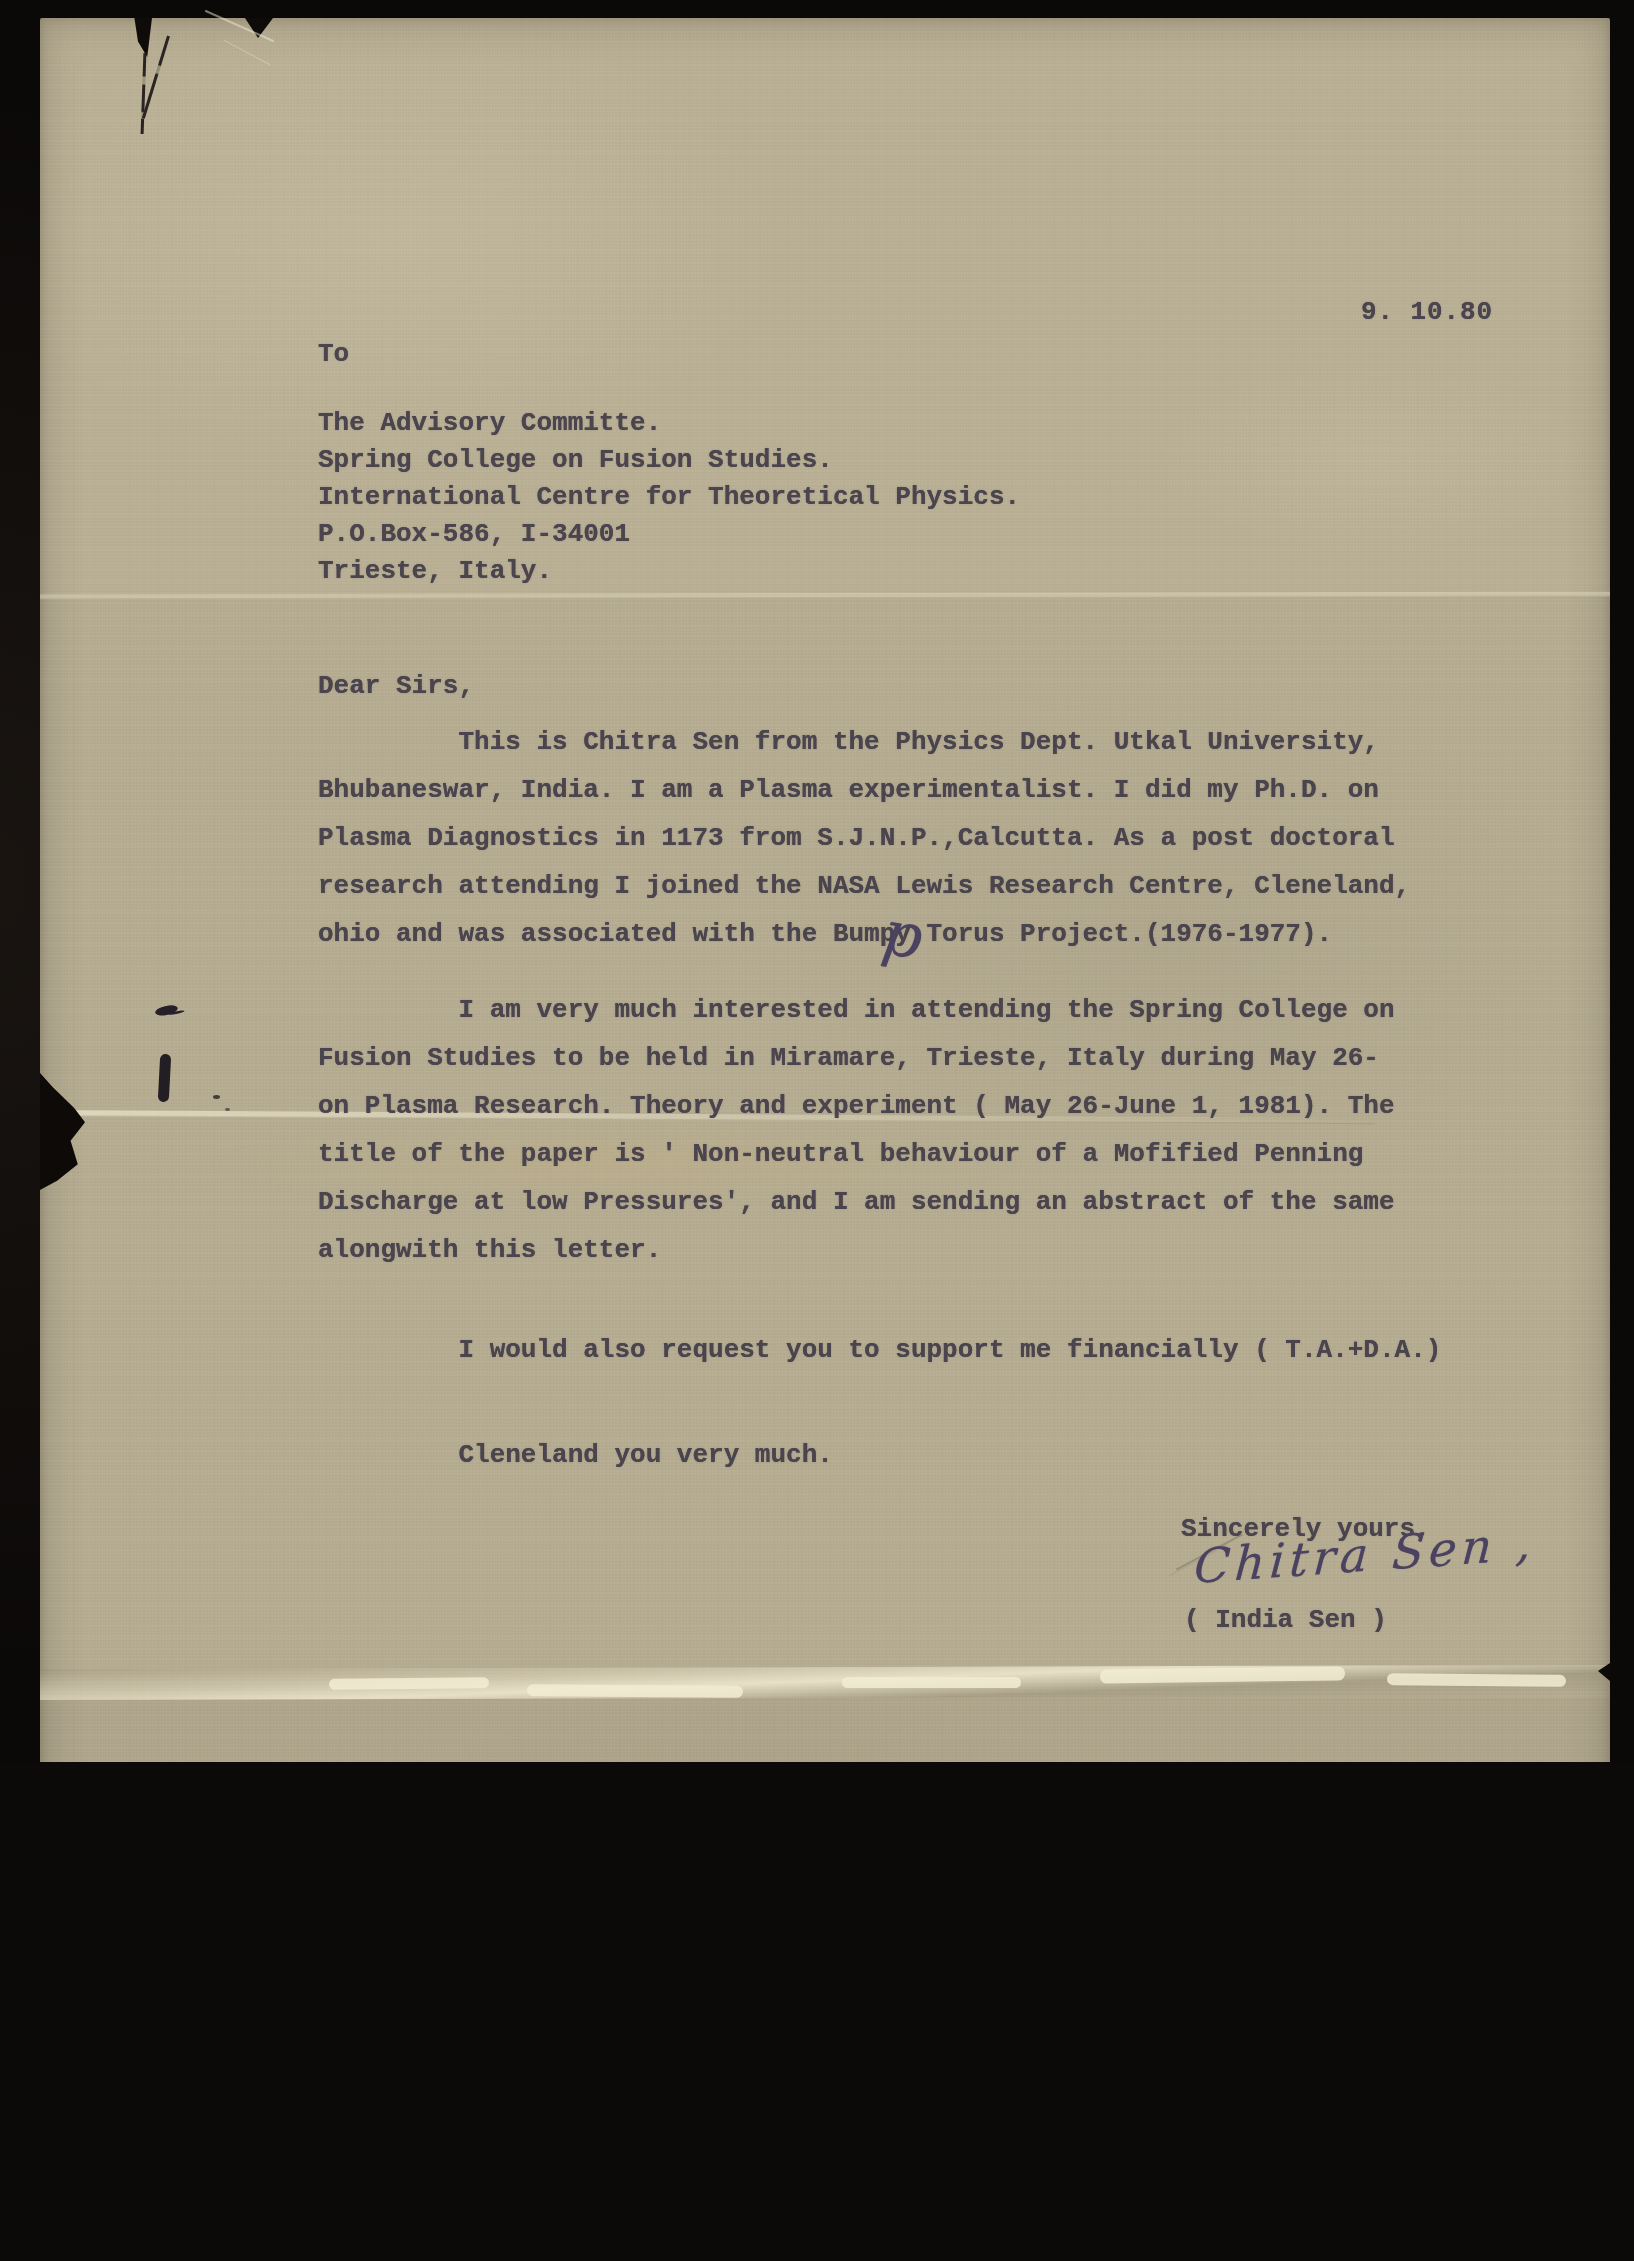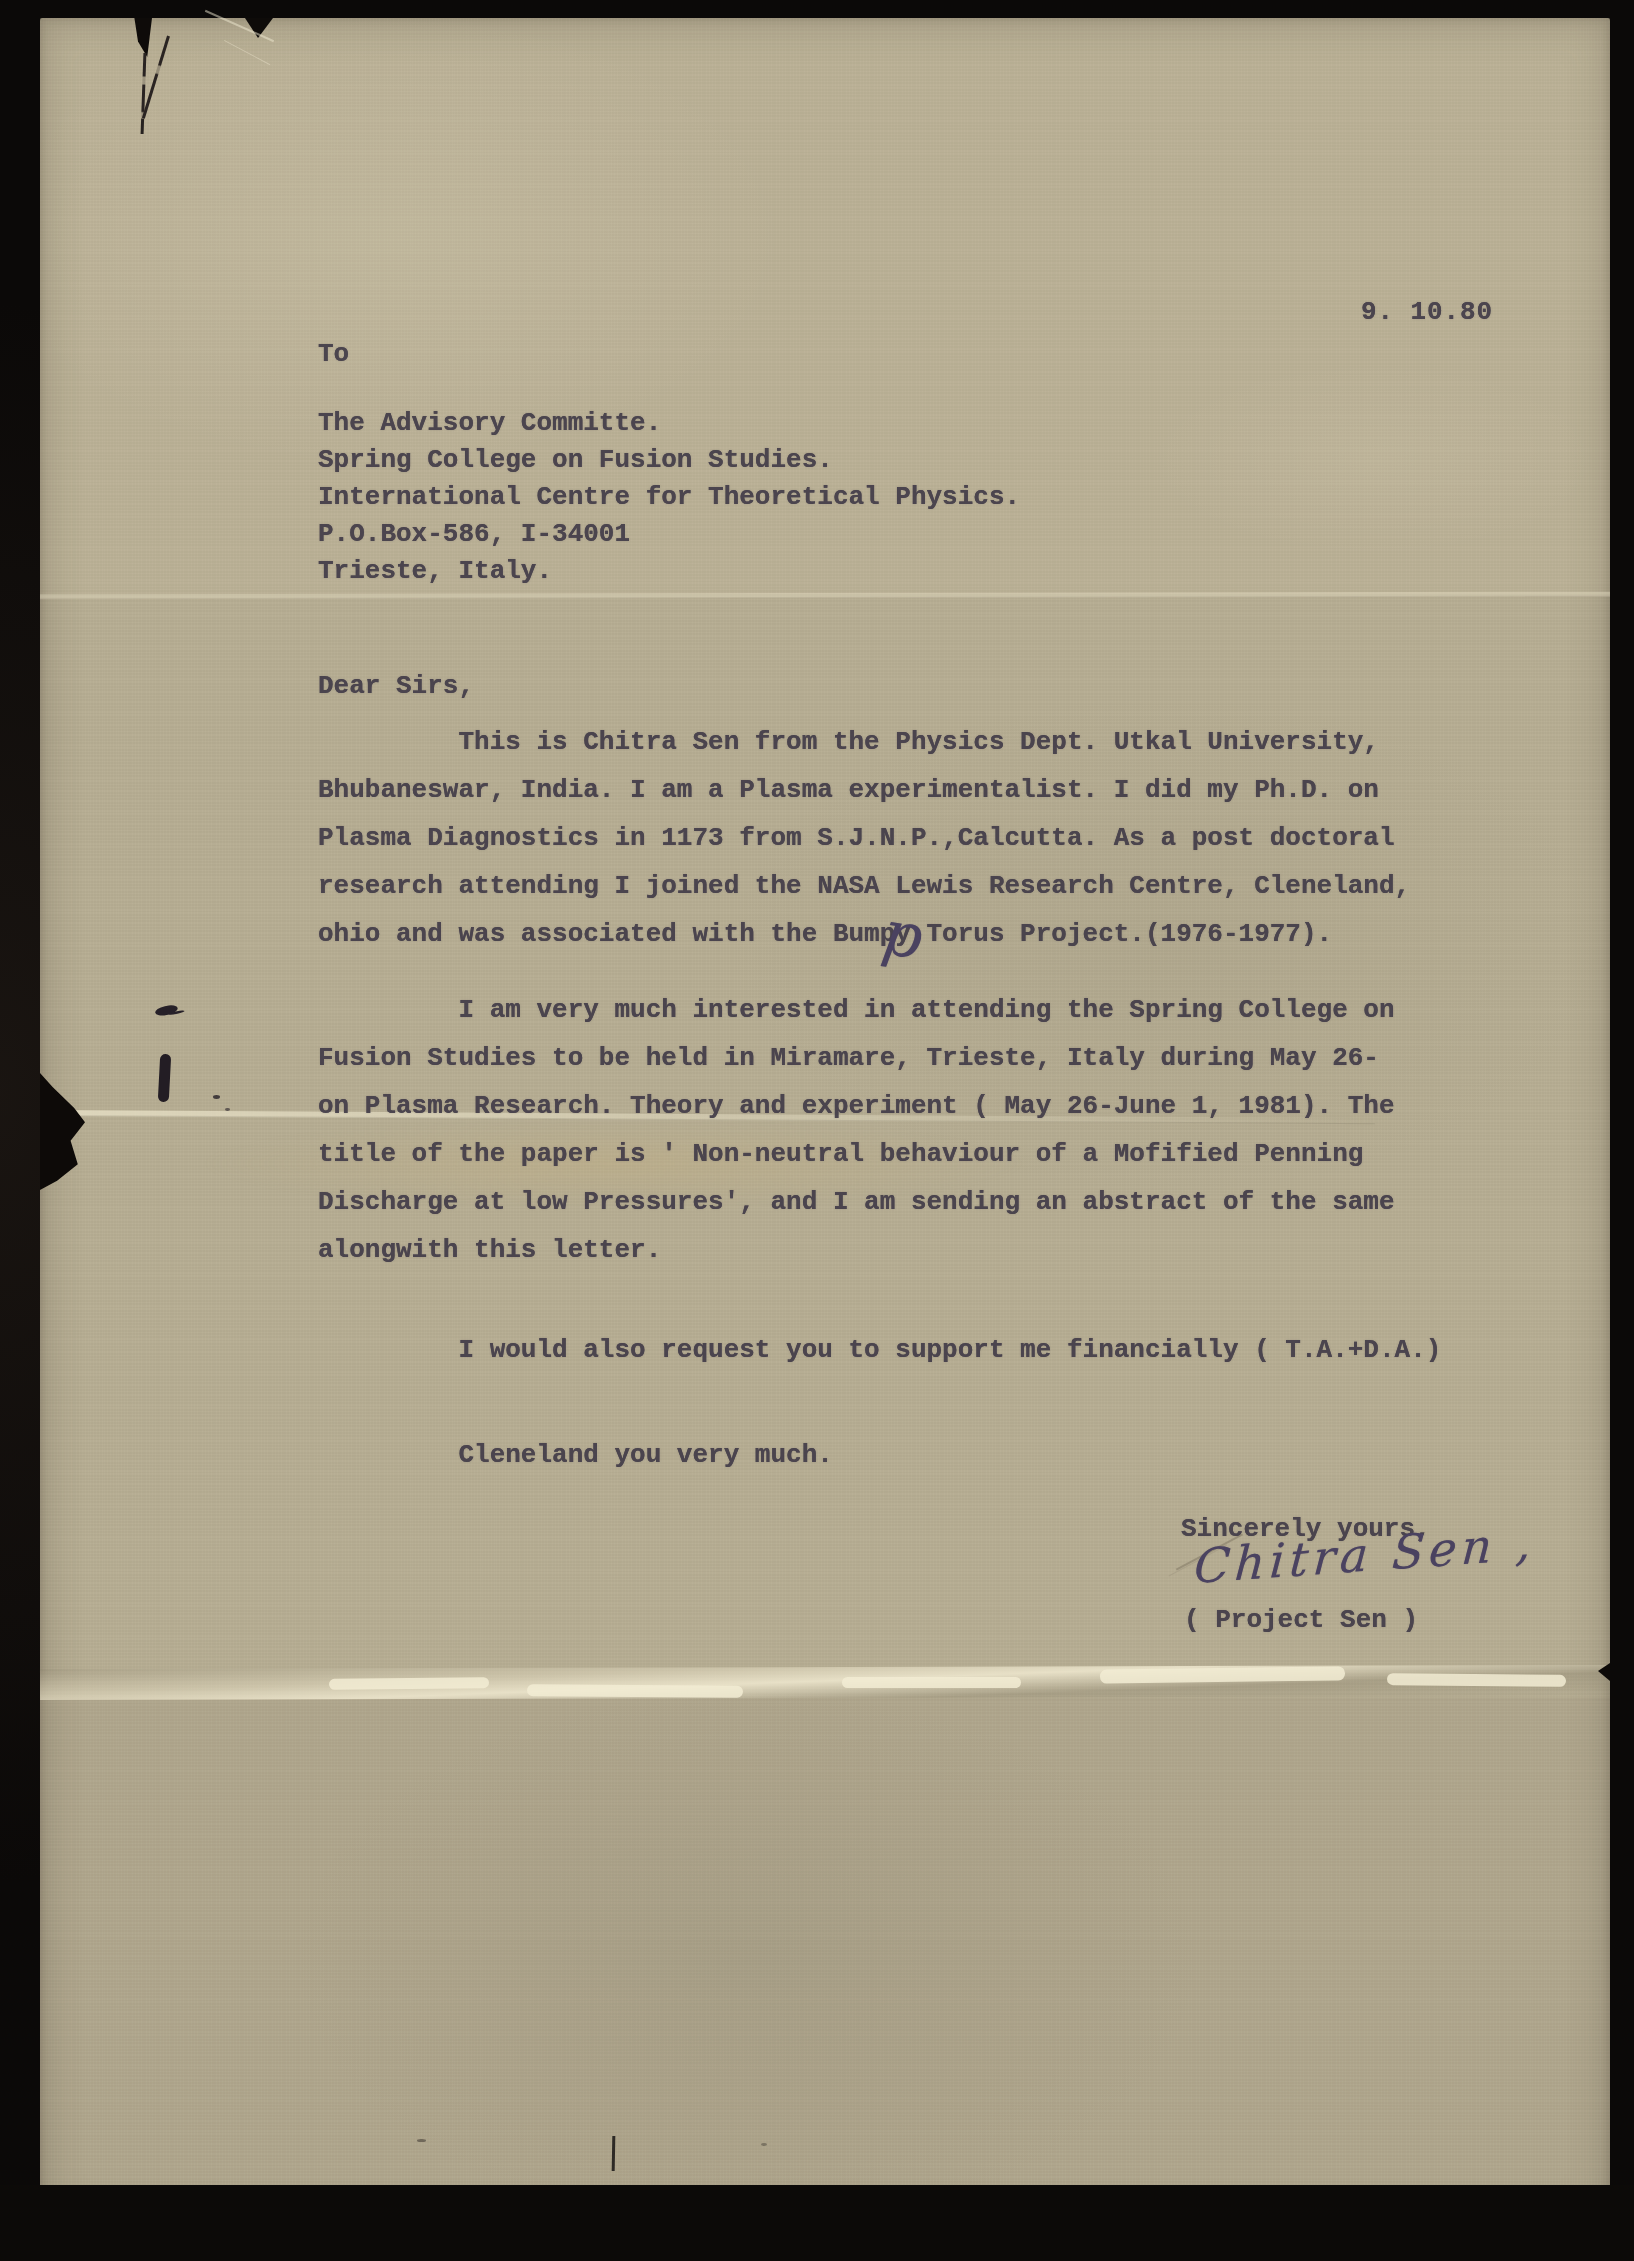--- a/index.html
+++ b/index.html
@@ -1,17 +1,17 @@
 <!DOCTYPE html>
 <html style="font-size:7.5px"><head>
 <meta charset="utf-8">
 <style>
   html,body{margin:0;padding:0;}
   body{width:1634px;height:2261px;background:#0c0a08;font-family:"Liberation Mono",monospace;}
-  .stage{position:relative;width:1634px;height:2185px;background:
+  .stage{position:relative;width:1634px;height:1762px;background:
     radial-gradient(ellipse 564px 1129px at 0% 50%, rgba(40,32,26,.5), transparent 70%),
     #0b0908;overflow:hidden;}
   .paper{position:absolute;left:40px;top:18px;width:1570px;height:2206px;
     background-color:#b7ae93;
     background-image:
       radial-gradient(ellipse 658px 376px at 22% 10%, rgba(255,250,222,.10), transparent 62%),
       radial-gradient(ellipse 752px 423px at 72% 42%, rgba(118,112,92,.09), transparent 60%),
       radial-gradient(ellipse 705px 423px at 45% 88%, rgba(108,103,86,.12), transparent 65%),
       radial-gradient(ellipse 329px 141px at 85% 20%, rgba(255,248,220,.07), transparent 70%),
       repeating-linear-gradient(0deg, rgba(255,255,255,.016) 0 1.4px, rgba(0,0,0,.016) 1.4px 3.3px),
@@ -131,16 +131,16 @@
       <div class="line">title of the paper is ' Non-neutral behaviour of a Mofified Penning</div>
       <div class="line">Discharge at low Pressures', and I am sending an abstract of the same</div>
       <div class="line">alongwith this letter.</div>
     </div>
   <div class="typed" style="left:318px;top:1326px;">
       <div class="line">         I would also request you to support me financially ( T.A.+D.A.)</div>
     </div>
   <div class="typed line" style="left:318px;top:1431px;">         Cleneland you very much.</div>
   <div class="typed" style="left:1181px;top:1505px;">Sincerely yours,</div>
   <div class="hand sig-hand">Chitra Sen ,</div>
-  <div class="typed" style="left:1184px;top:1596px;">( Project Sen )</div>
+  <div class="typed" style="left:1184px;top:1596px;">( India Sen )</div>
   <div class="hand hand-p">p</div>
 </div>
 
 
 </body></html>

